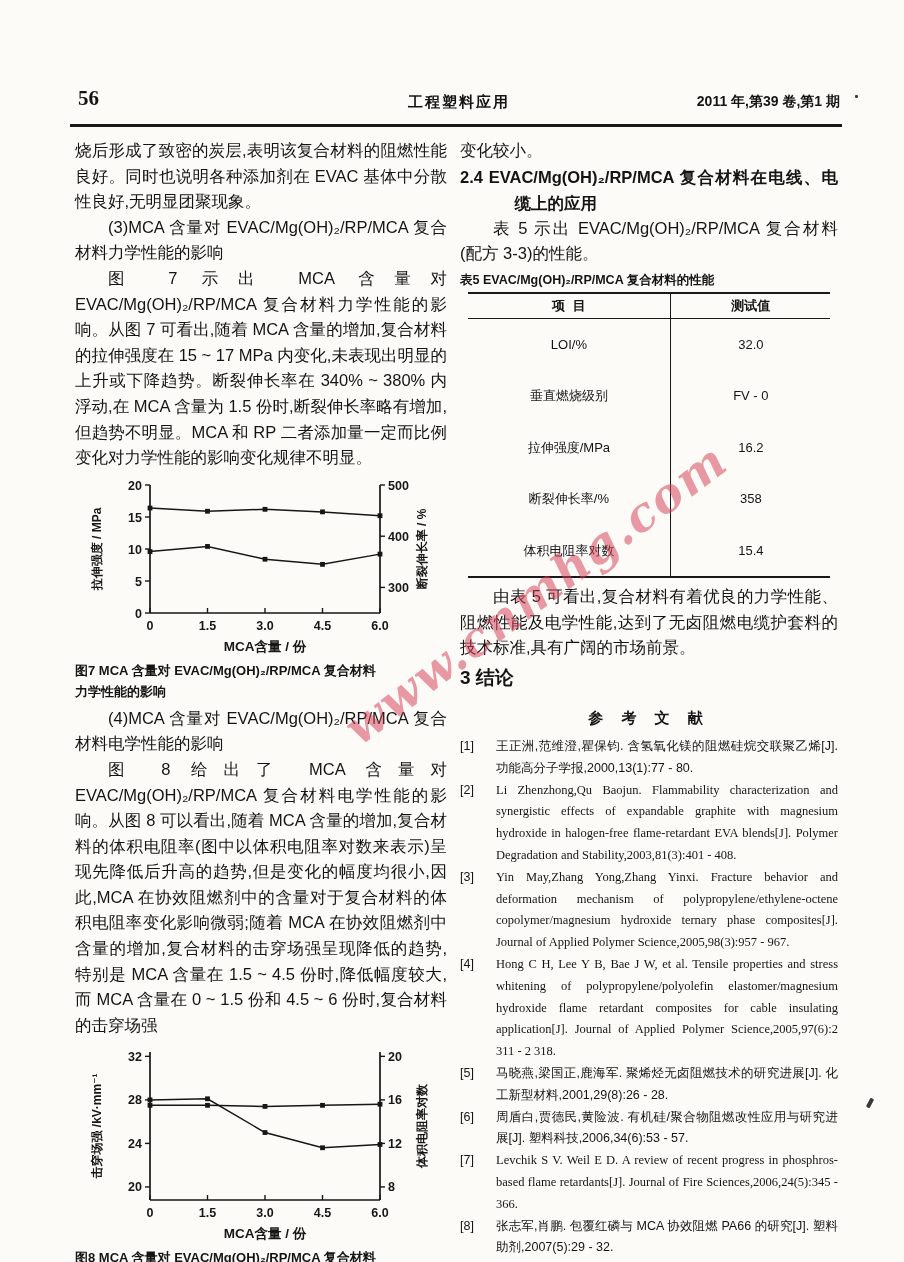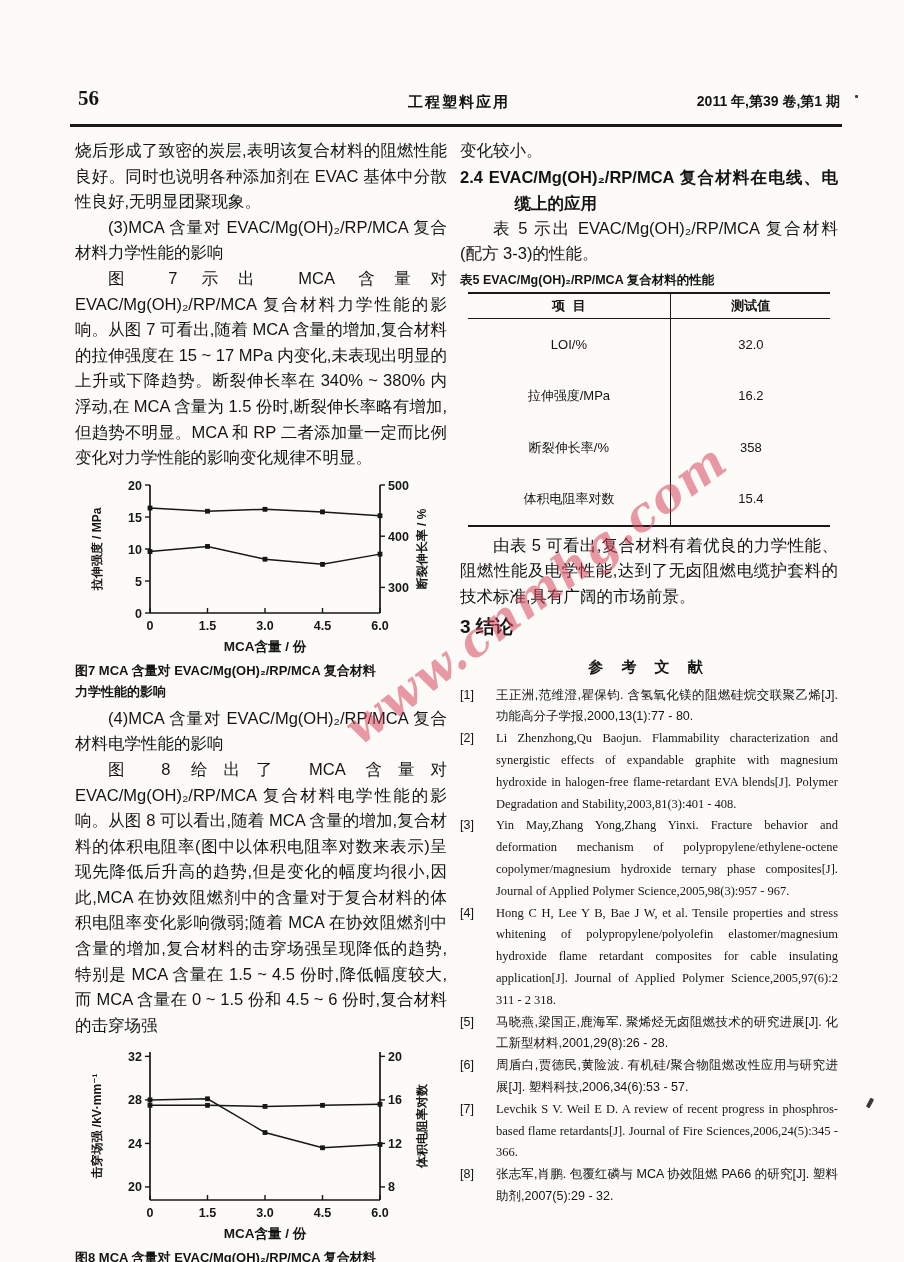--- a/index.html
+++ b/index.html
@@ -181,20 +181,24 @@
           <th>项  目</th>
           <th>测试值</th>
         </tr>
       </thead>
       <tbody>
           <tr>
             <td>LOI/%</td>
             <td>32.0</td>
           </tr>
           <tr>
+            <td>垂直燃烧级别</td>
+            <td>FV - 0</td>
+          </tr>
+          <tr>
             <td>拉伸强度/MPa</td>
             <td>16.2</td>
           </tr>
           <tr>
             <td>断裂伸长率/%</td>
             <td>358</td>
           </tr>
           <tr>
             <td>体积电阻率对数</td>
             <td>15.4</td>

